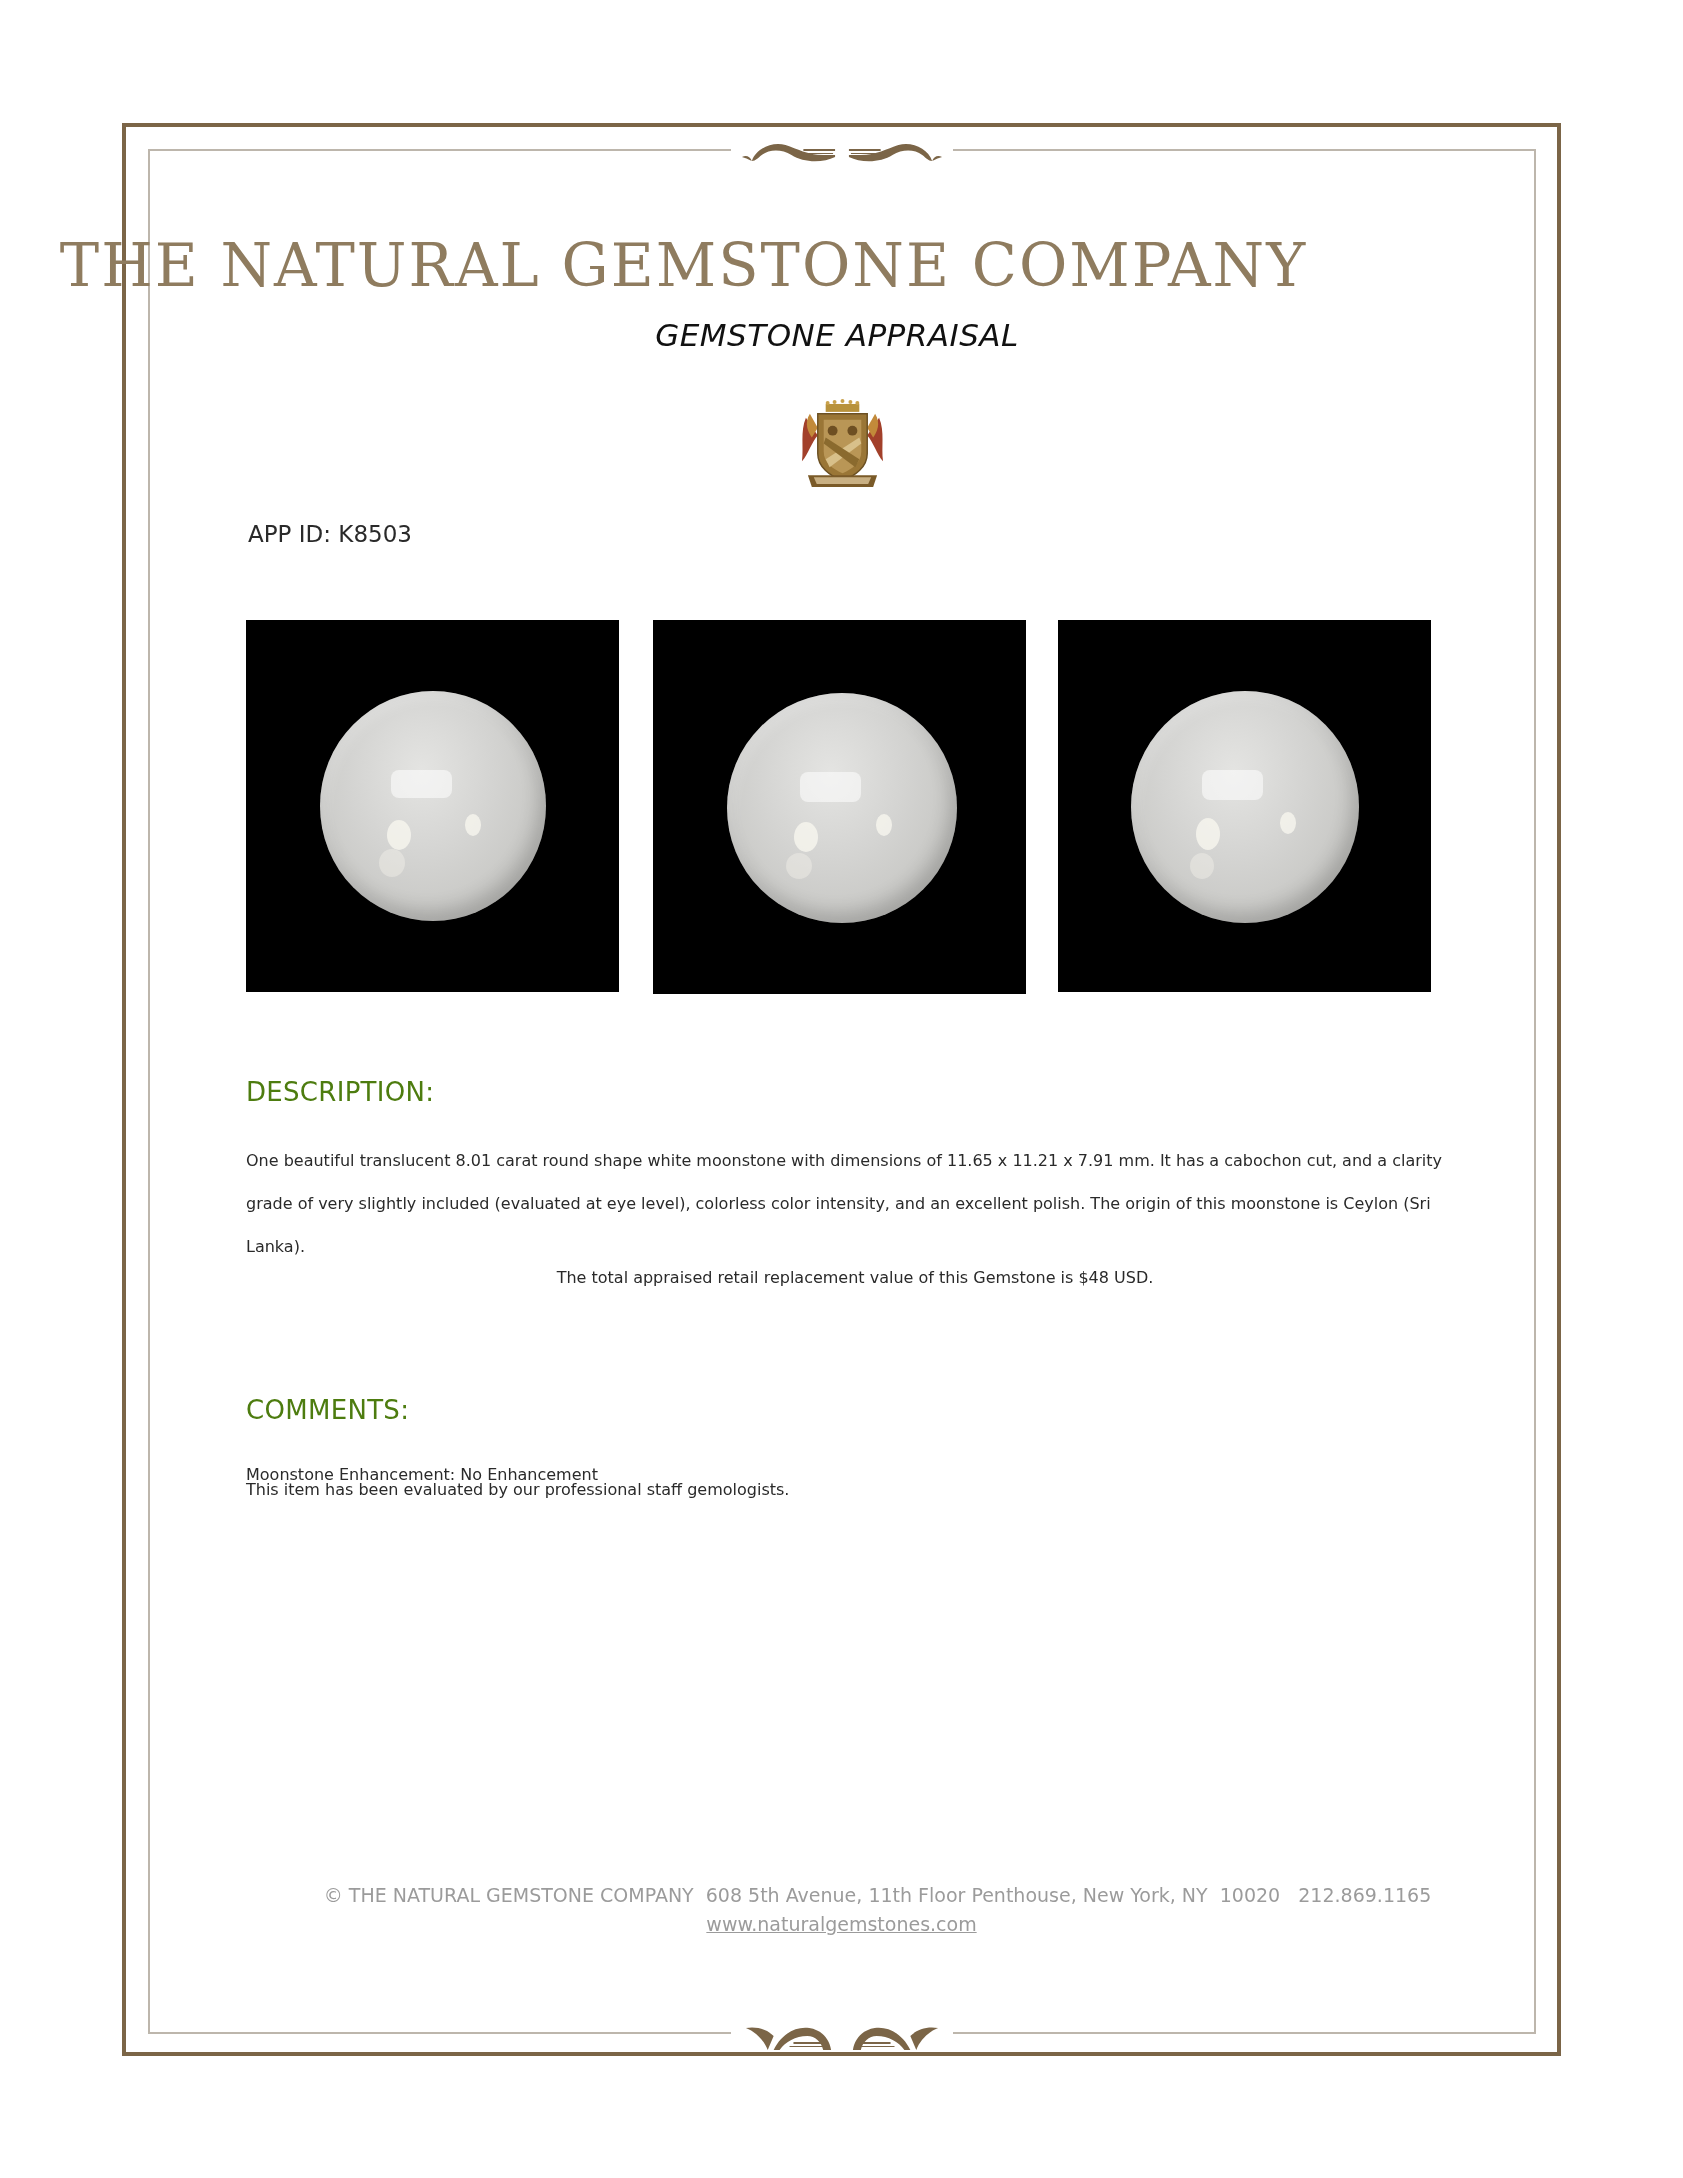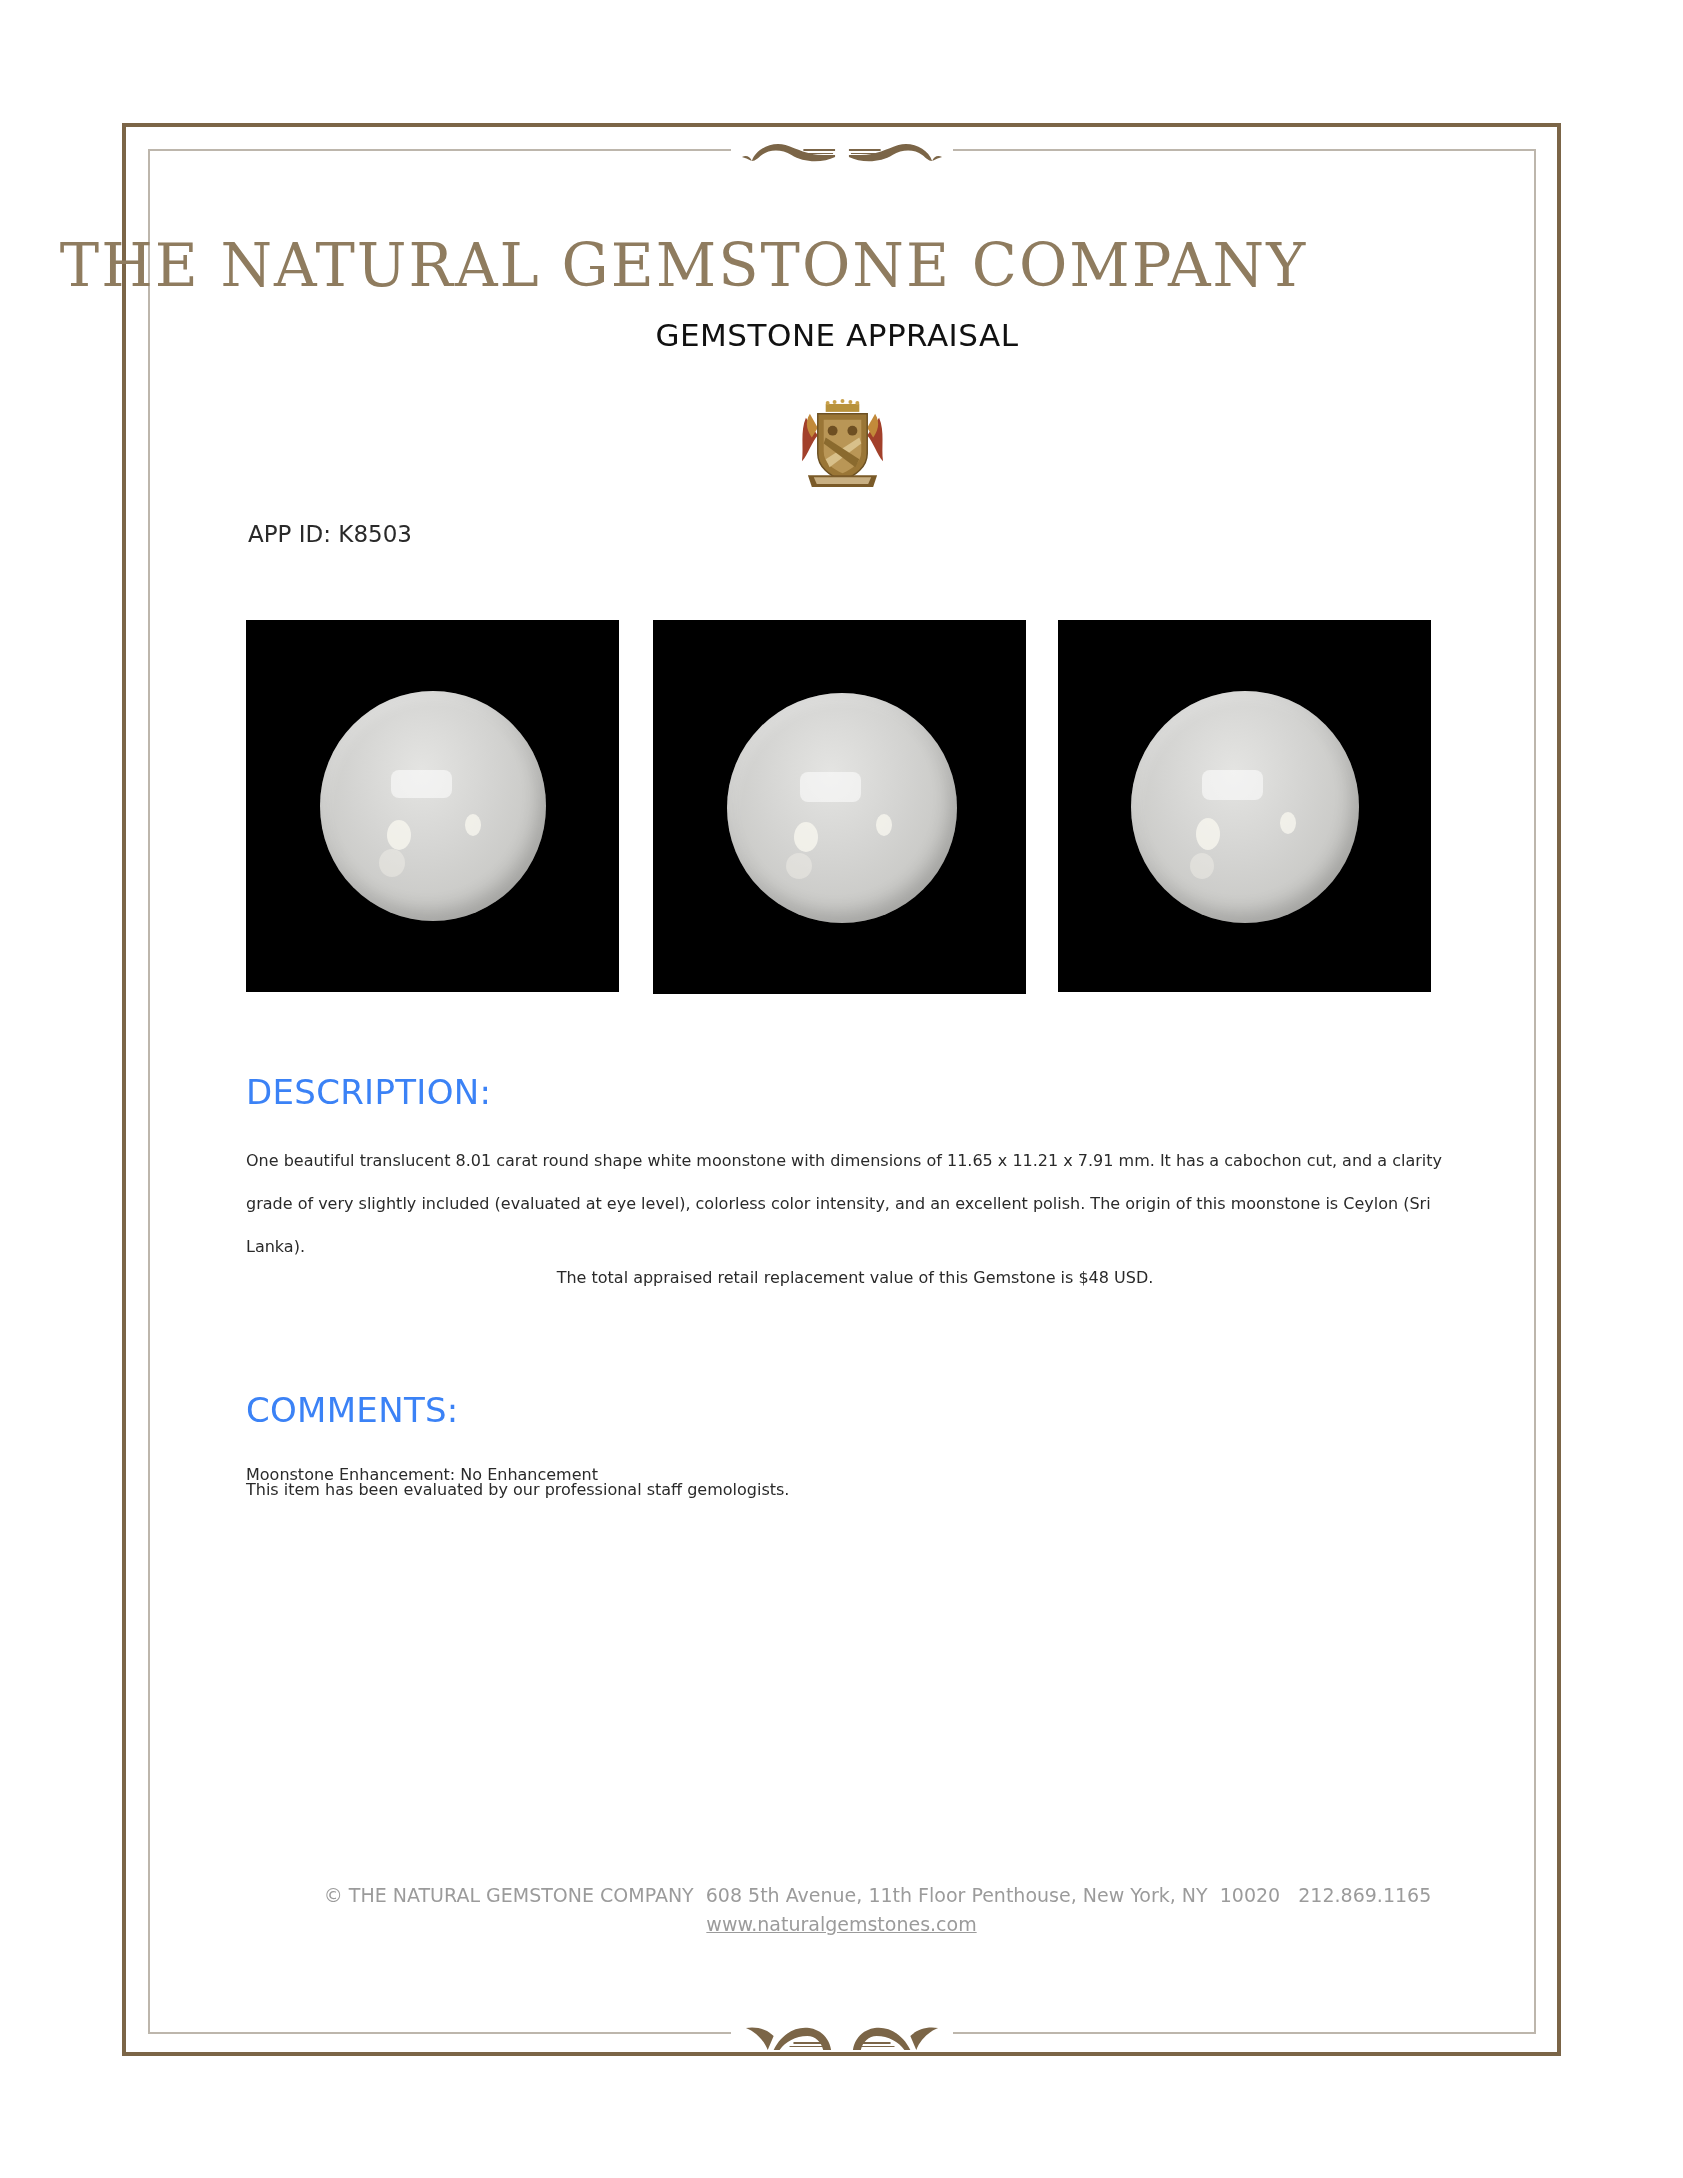--- a/index.html
+++ b/index.html
@@ -3,28 +3,28 @@
 <meta charset="utf-8">
 <style>
   html, body { margin: 0; padding: 0; background: #ffffff; }
   body { width: 1683px; height: 2178px; position: relative; overflow: hidden; font-family: "DejaVu Sans", sans-serif; }
   .abs { position: absolute; }
   .outer-frame { left: 122px; top: 123px; width: 1431px; height: 1925px; border: 4px solid #7b6547; }
   .inner-frame { left: 148px; top: 149px; width: 1384px; height: 1881px; border: 2px solid #bdb6ac; }
   .frame-gap { background: #ffffff; height: 10px; }
   .ornament { position: absolute; width: 208px; height: 34px; }
   .title { left: 0; width: 1367px; text-align: center; top: 230px; font-family: "DejaVu Serif", serif; font-size: 59px; letter-spacing: 2px; color: #8f7c5f; line-height: 71px; }
-  .subtitle { left: 0; width: 1674px; text-align: center; top: 315px; font-family: "DejaVu Sans", sans-serif; font-size: 31px; color: #111; line-height: 40px; letter-spacing: 0.5px; }
+  .subtitle { left: 0; width: 1674px; text-align: center; top: 315px; font-family: "DejaVu Sans", sans-serif; font-size: 31px; color: #111; line-height: 40px; letter-spacing: 0.5px; font-style: italic; }
   .crest { left: 798px; top: 398px; width: 89px; height: 95px; }
   .app-id { left: 248px; top: 517px; font-size: 23px; color: #2a2a2a; line-height: 34px; }
   .gem-box { top: 620px; width: 373px; height: 372px; background: #000; overflow: hidden; }
   .gem { position: absolute; border-radius: 50%; background: radial-gradient(ellipse at 45% 35%, #e4e4e2 0%, #d4d4d2 40%, #c6c6c3 75%, #b9b9b4 100%); box-shadow: inset -6px -10px 18px rgba(0,0,0,0.18), inset 4px 6px 14px rgba(255,255,255,0.25); }
   .gem .hl { position: absolute; background: rgba(255,255,255,0.55); border-radius: 8px; }
   .gem .dot { position: absolute; border-radius: 50%; background: rgba(250,248,240,0.75); }
-  .section-label { left: 246px; font-size: 34px; color: #3b82f6; line-height: 34px; letter-spacing: 0.3px; }
+  .section-label { left: 246px; font-size: 26px; color: #4d7c0f; line-height: 34px; letter-spacing: 0.3px; }
   .body-text { left: 246px; width: 1218px; font-size: 16px; color: #2a2a2a; line-height: 43px; }
   .footer { left: 0; width: 1683px; text-align: center; font-size: 19px; color: #9b9b9b; line-height: 25px; }
 </style>
 </head>
 <body>
 
 <div class="abs outer-frame"></div>
 <div class="abs inner-frame"></div>
 
 <div class="abs frame-gap" style="left:731px; top:143px; width:222px;"></div>

